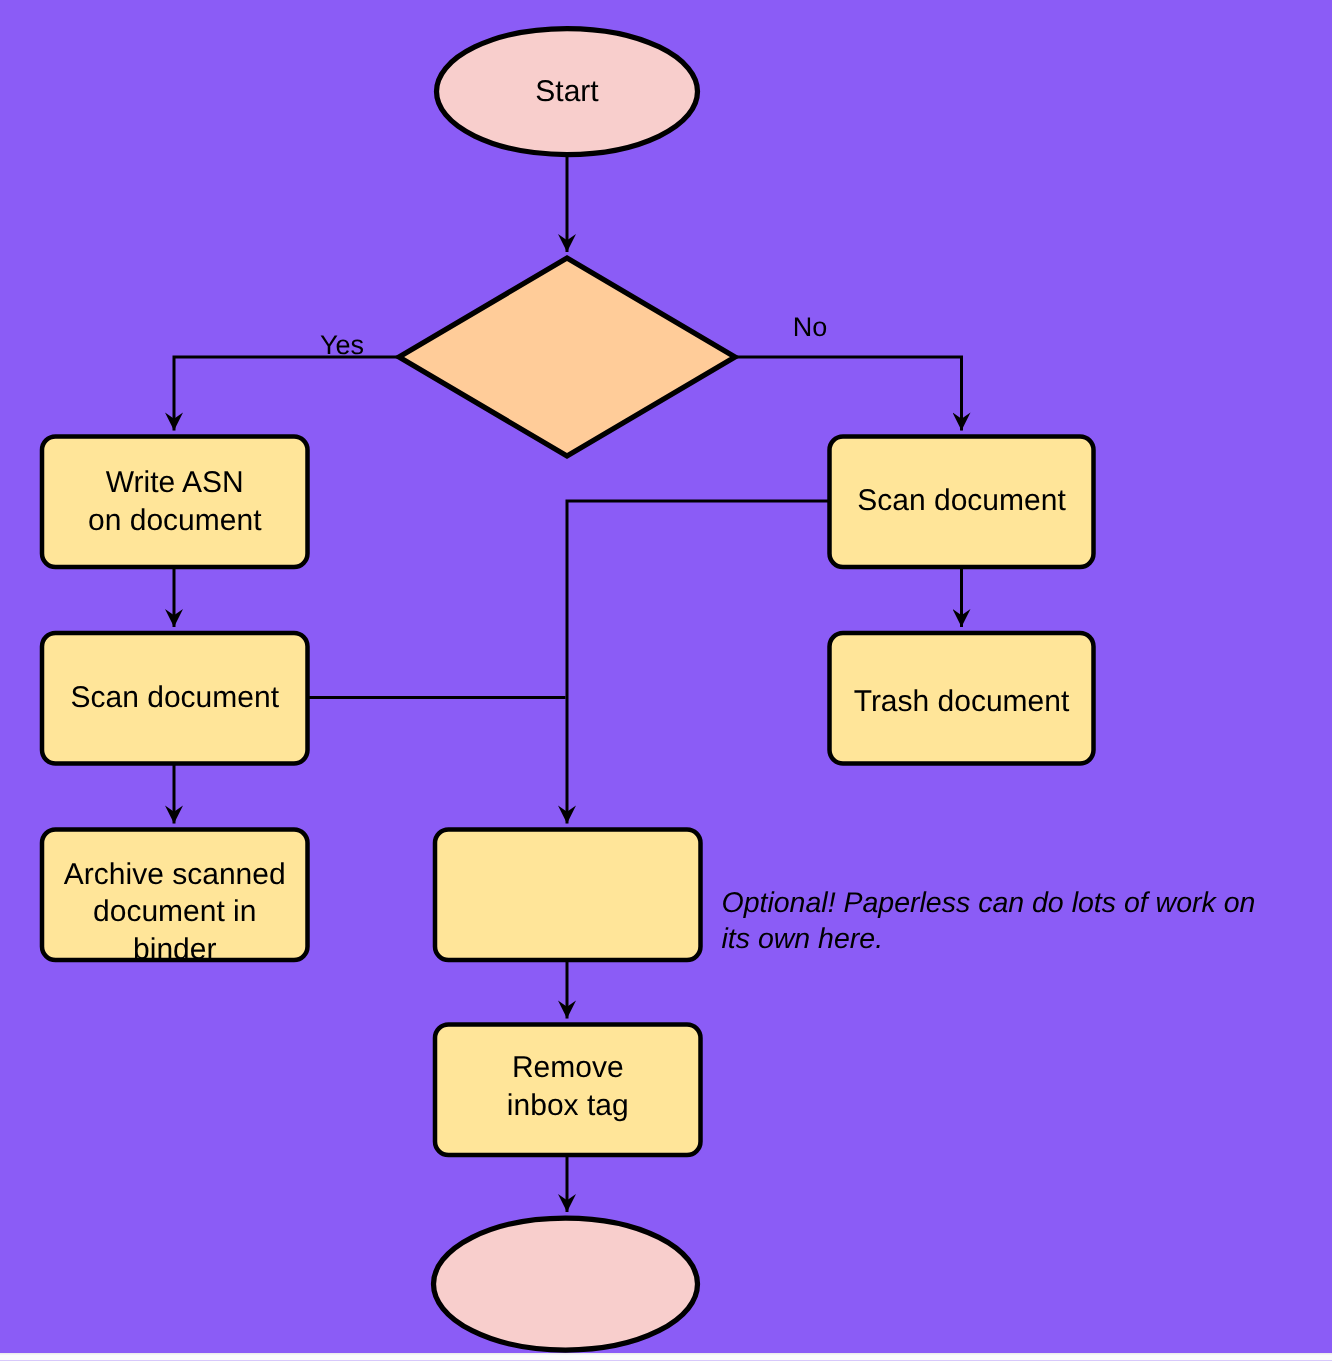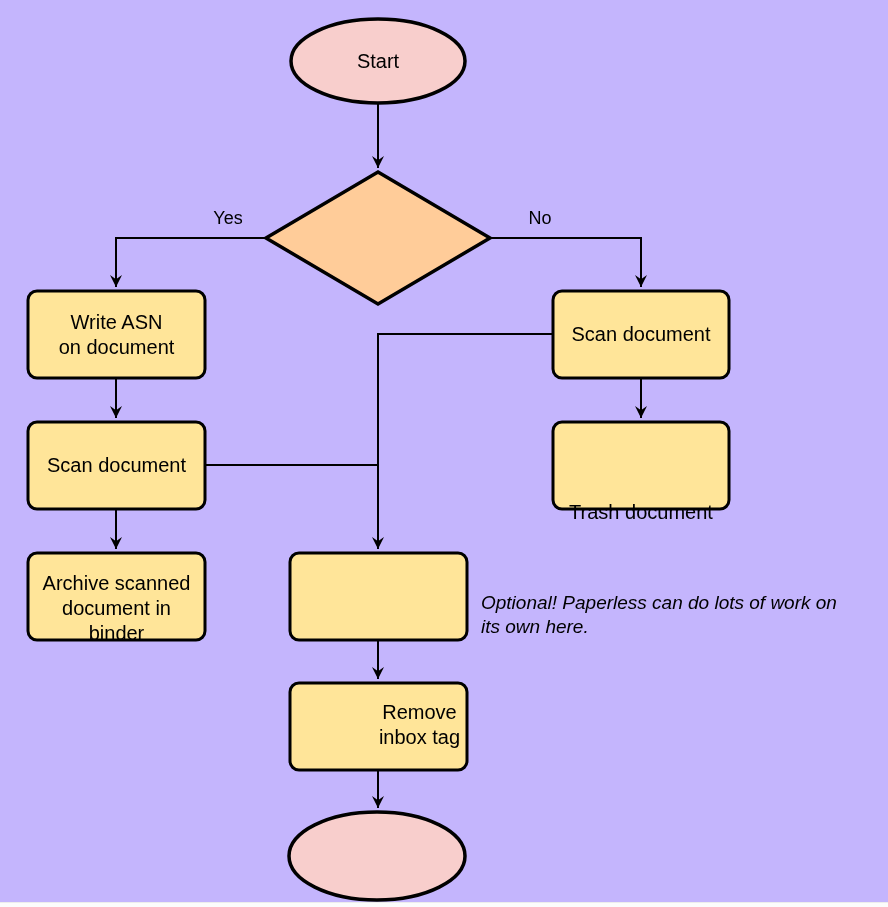--- a/index.html
+++ b/index.html
@@ -1,20 +1,20 @@
 <!DOCTYPE html>
 <html><head>
 <meta charset="utf-8">
 <style>
   html, body { margin: 0; padding: 0; background: #ffffff; }
   .canvas {
     position: relative;
     width: 888px;
     height: 907px;
-    background: #c4b5fd;
+    background: #8b5cf6;
     font-family: "Liberation Sans", sans-serif;
     overflow: hidden;
   }
   svg.diagram-layer {
     position: absolute;
     left: 0; top: 0;
     width: 888px; height: 907px;
   }
   .node-rect   { stroke: #000000; stroke-width: 3; }
   .node-ellipse{ stroke: #000000; stroke-width: 3.5; }
@@ -115,28 +115,28 @@
 on document</div>
 
   <div class="node-label" style="left:28px;  top:422px; width:177px; height:87px;">Scan document</div>
 
   <div class="node-label" style="left:28px;  top:553px; width:177px; height:110px;">Archive scanned
 document in
 binder</div>
 
   <div class="node-label" style="left:553px; top:291px; width:176px; height:87px;">Scan document</div>
 
-  <div class="node-label" style="left:553px; top:422px; width:176px; height:93px;margin-top:44px;">Trash document</div>
+  <div class="node-label" style="left:553px; top:422px; width:176px; height:93px;">Trash document</div>
 
 
-  <div class="node-label" style="left:290px; top:683px; width:177px; height:83px;margin-left:41px;">Remove
+  <div class="node-label" style="left:290px; top:683px; width:177px; height:83px;">Remove
 inbox tag</div>
 
 
-  <div class="edge-label" style="left:203px; top:207px; width:50px;">Yes</div>
+  <div class="edge-label" style="left:203px; top:219px; width:50px;">Yes</div>
 
   <div class="edge-label" style="left:515px; top:207px; width:50px;">No</div>
 
   <div class="annotation">Optional! Paperless can do lots of work on
 its own here.</div>
 
   <div class="bottom-divider"></div>
 </div>
 
 </body></html>

